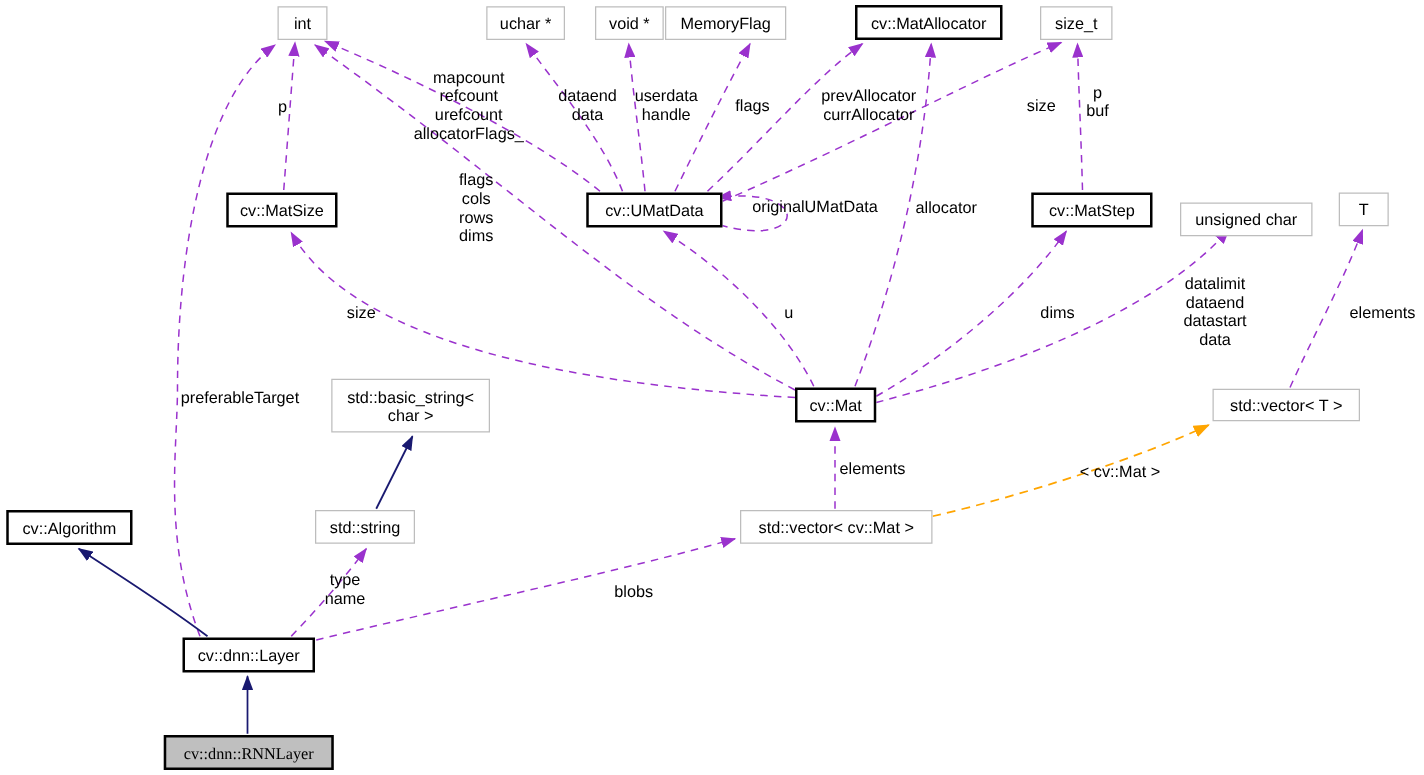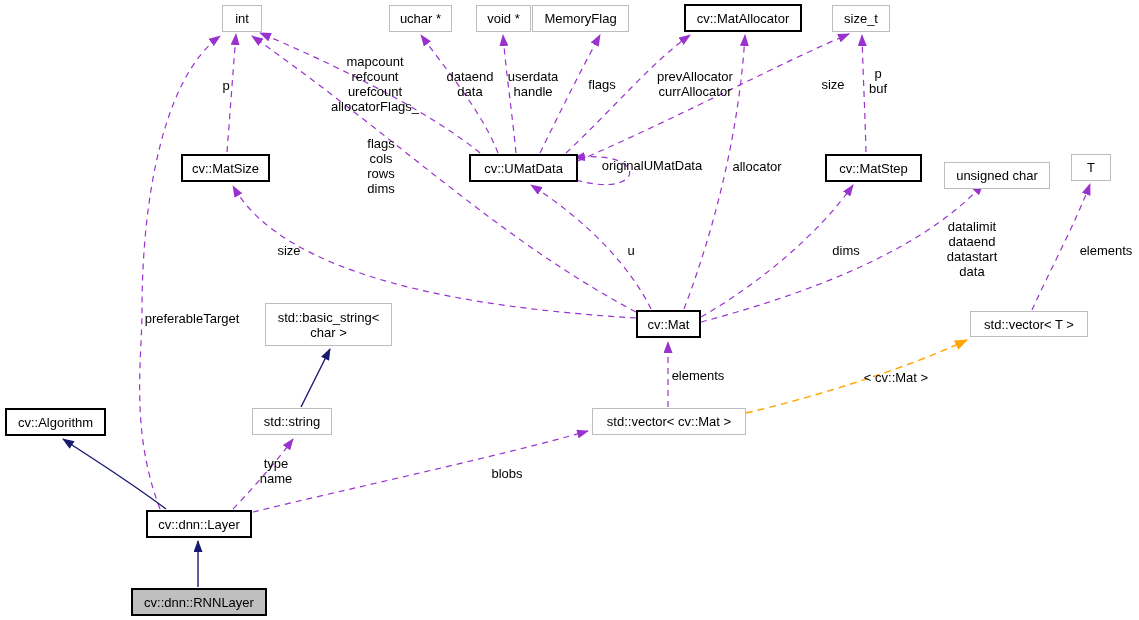--- a/index.html
+++ b/index.html
@@ -21,21 +21,21 @@
   .arrow-collab{fill:var(--collaboration);stroke:none;}
   .arrow-inherit{fill:var(--inheritance);stroke:none;}
   .arrow-template{fill:var(--template);stroke:none;}
   .node{
     position:absolute; box-sizing:border-box;
     background:var(--node_fill); border:1px solid var(--node_border);
     display:flex; align-items:center; justify-content:center;
     text-align:center; white-space:pre-line; line-height:15px; padding:0 4px;
   }
   .node.bold{border:2px solid var(--bold_border);text-align:center;}
-  .node.main{border:2px solid var(--bold_border); background:var(--highlight_fill);}
+  .node.main{border:2px solid var(--bold_border); background:var(--highlight_fill);font-family:Liberation Serif, serif;}
   .edge-label{
     position:absolute; transform:translate(-50%,-50%);
     white-space:pre-line; text-align:center; line-height:15px;
     background:transparent; pointer-events:none;
   }
 </style>
 </head>
 <body>
 
 <div id="diagram">

